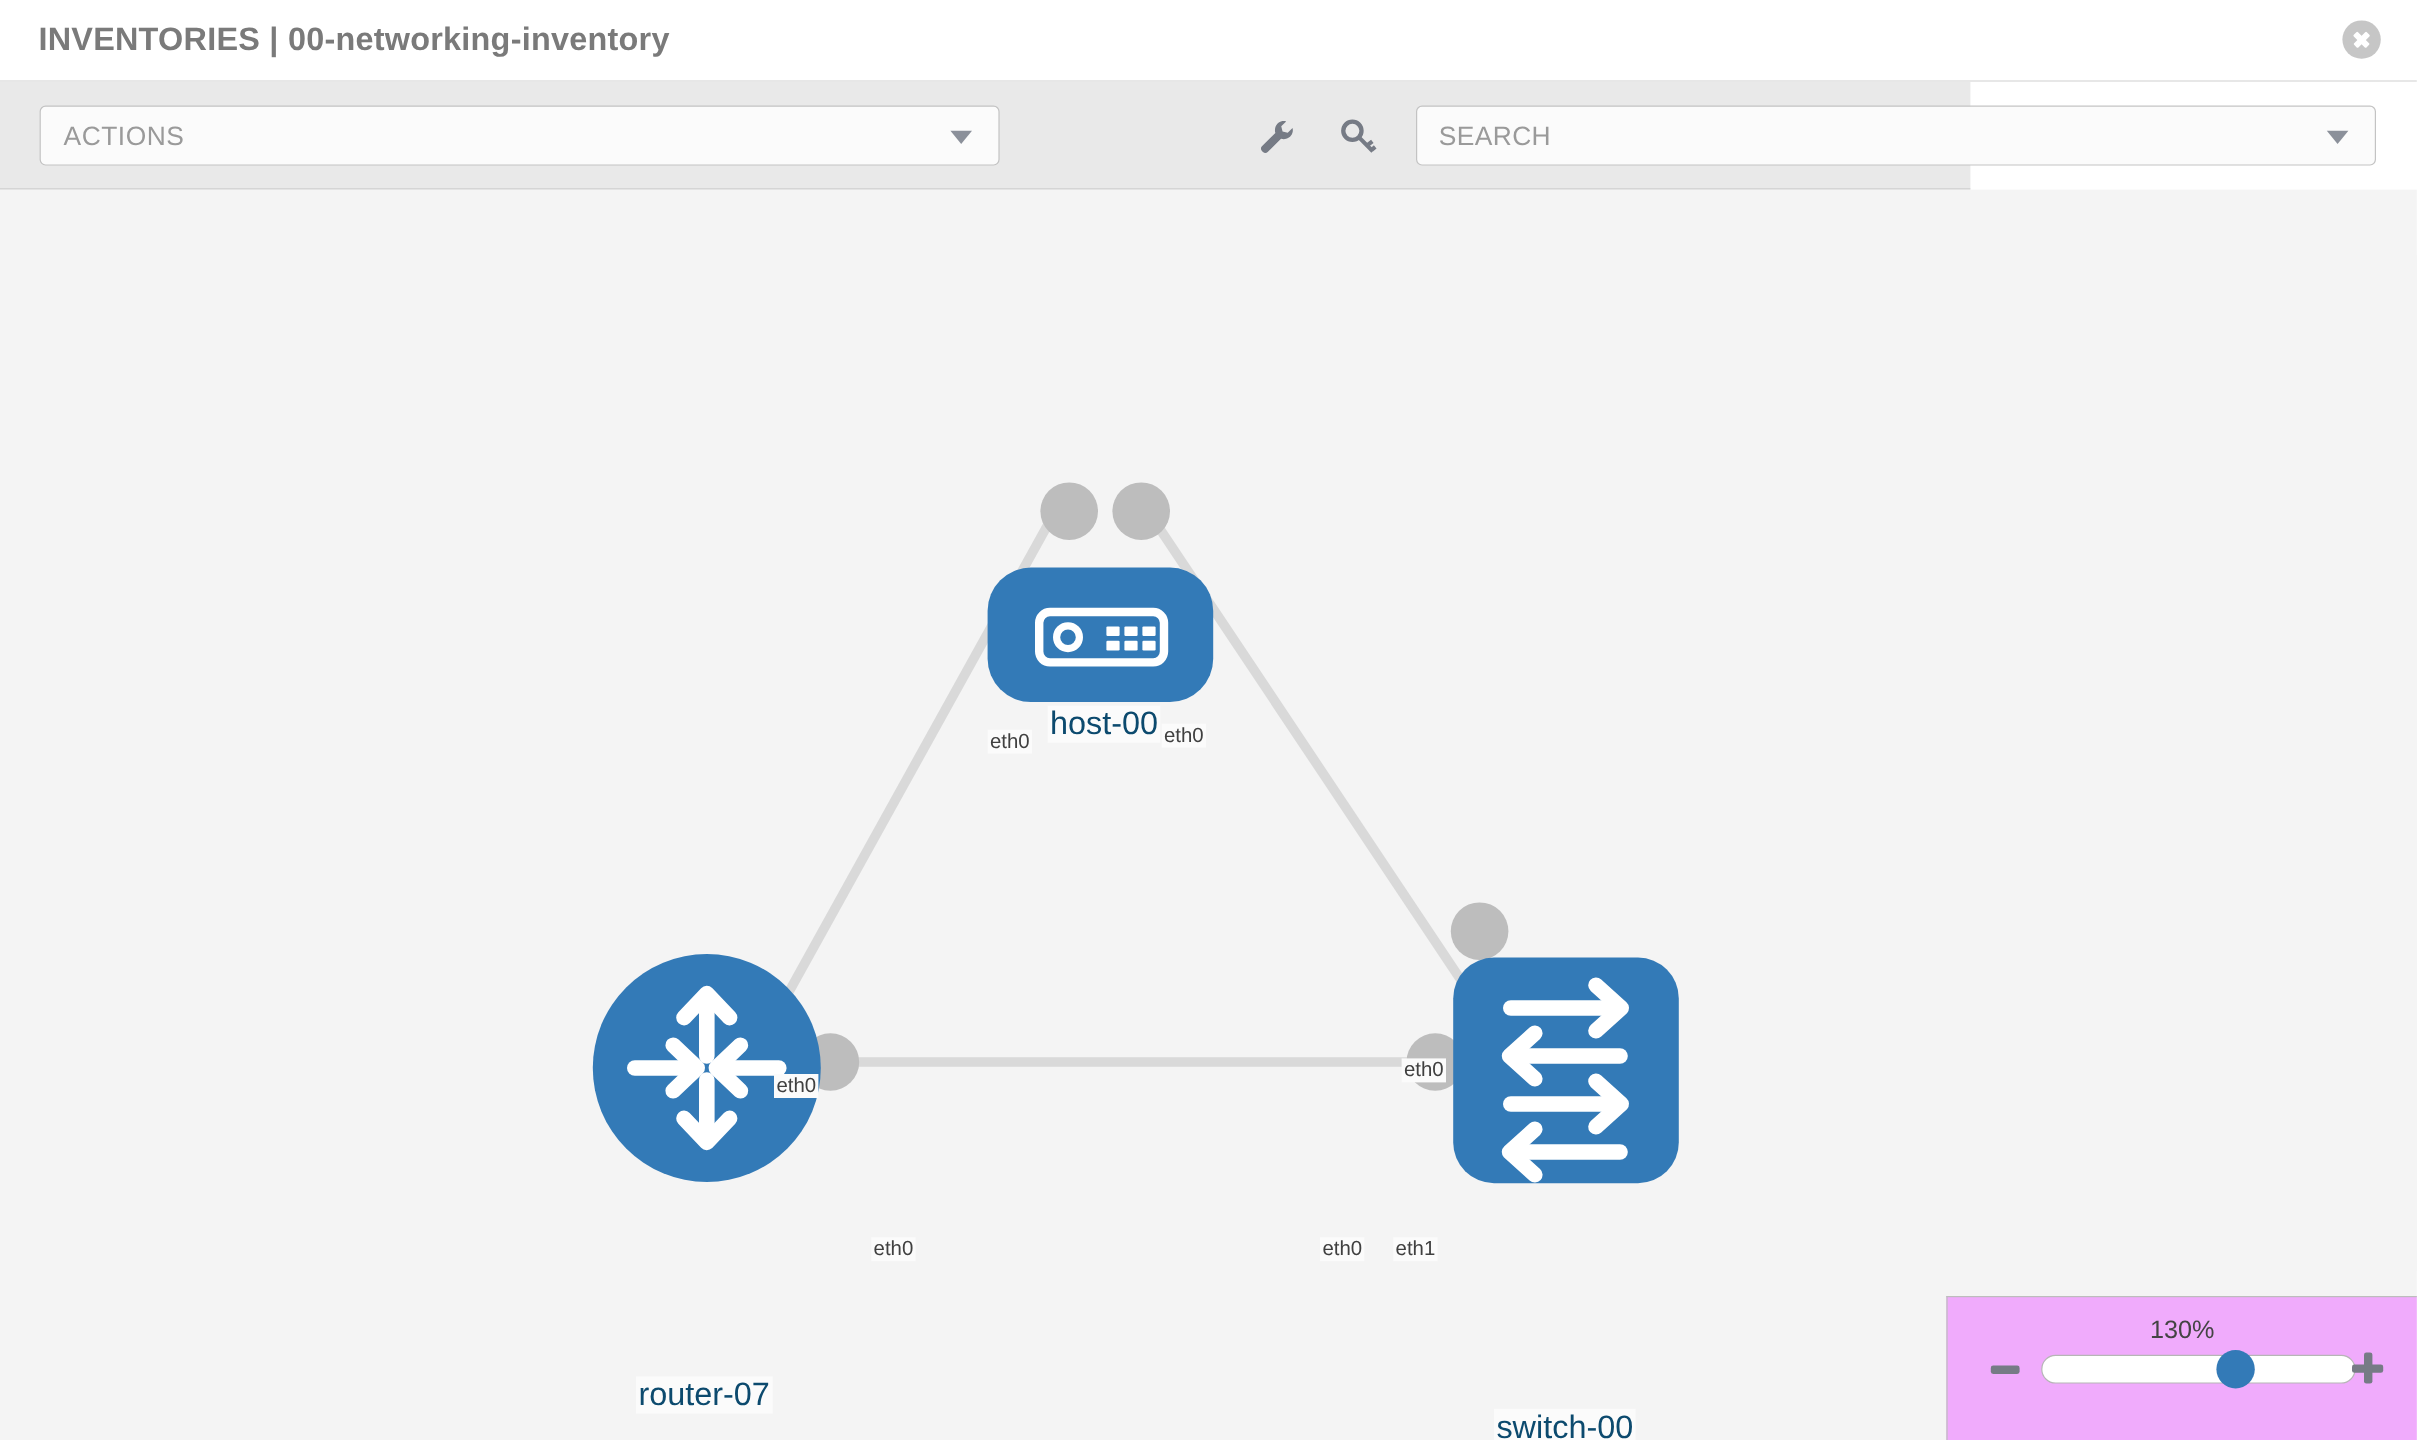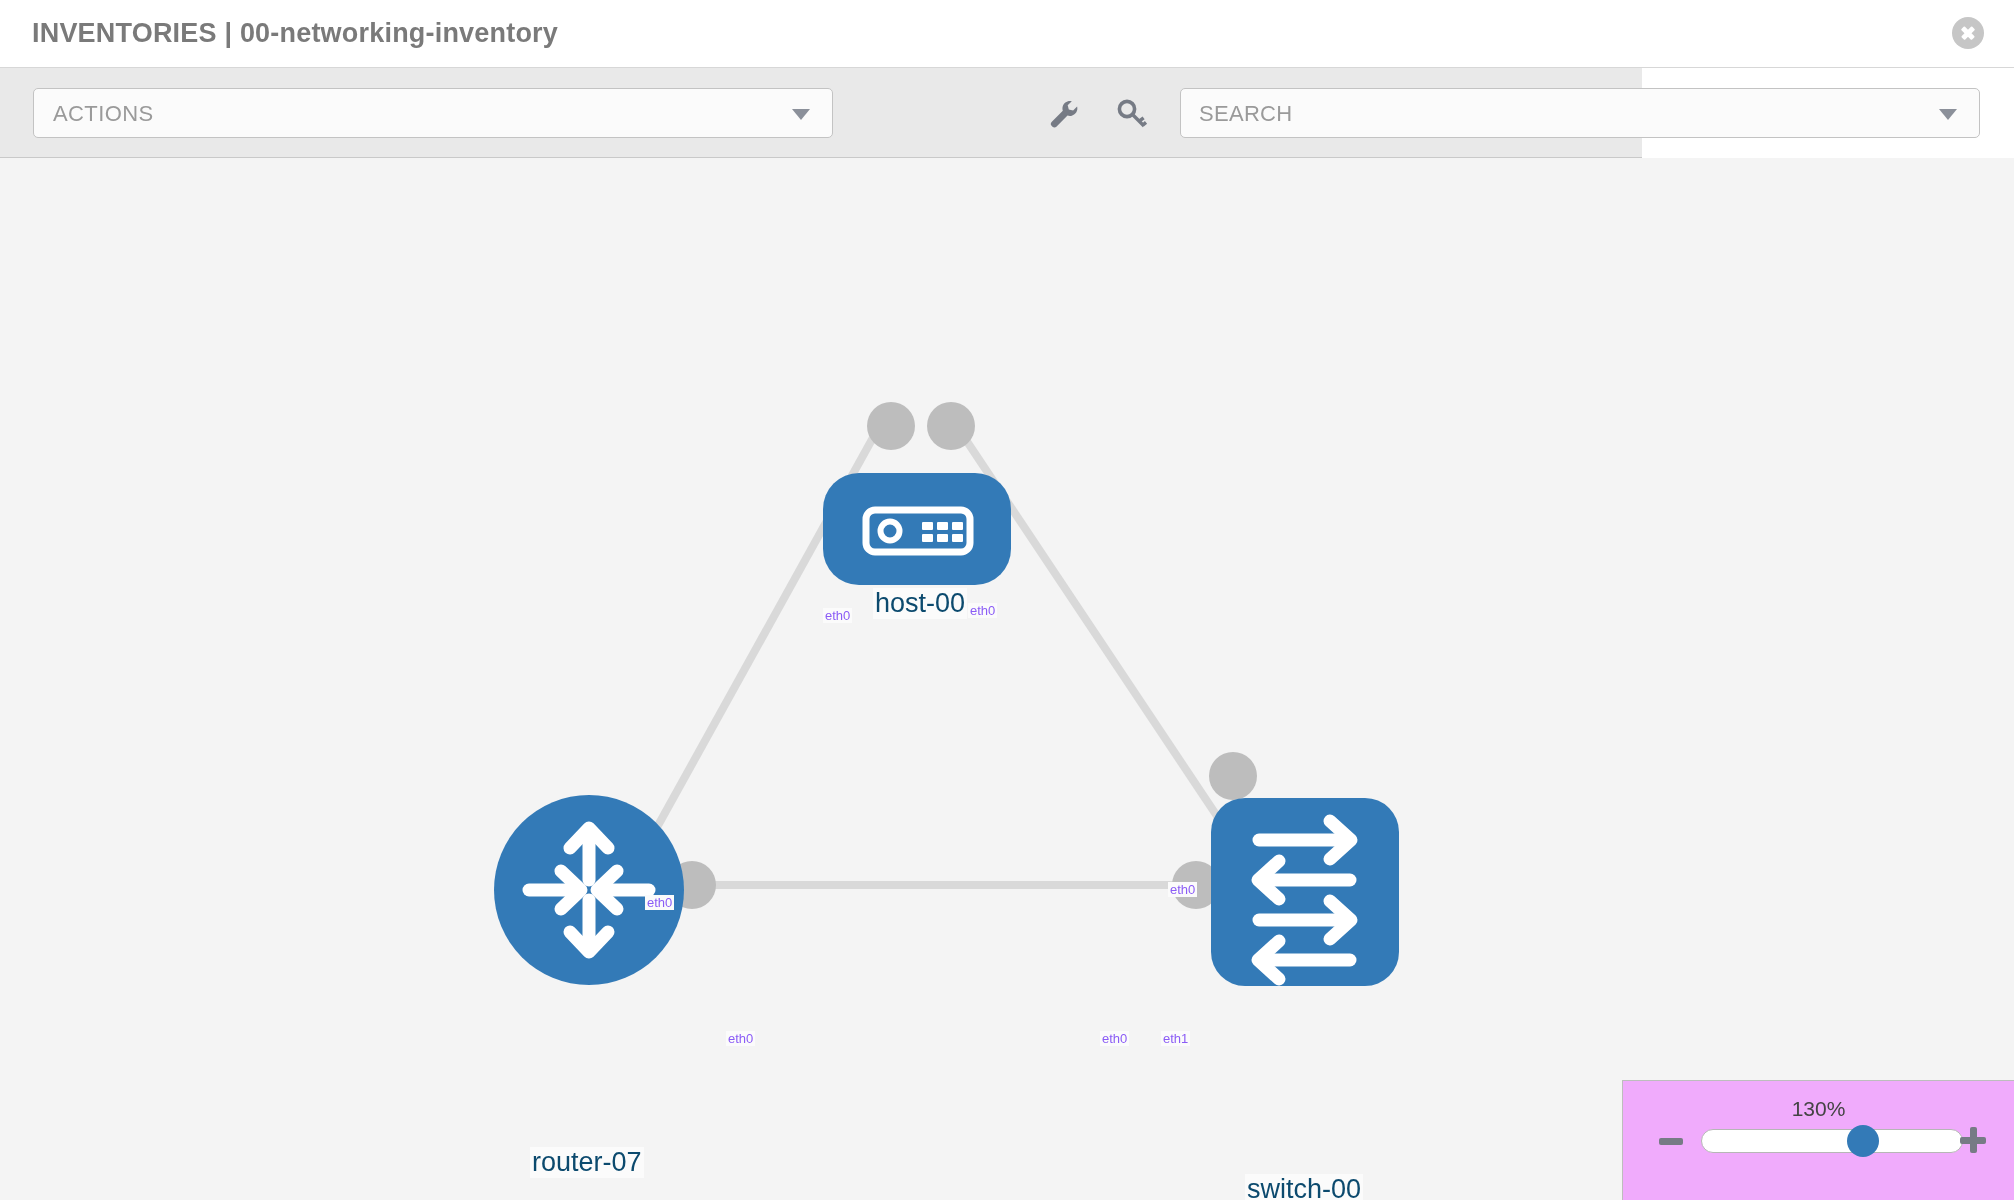--- a/index.html
+++ b/index.html
@@ -146,22 +146,22 @@
   .node-label {
     position: absolute;
     font-size: 27px;
     color: #0c4a6e;
     background: #fbfbfb;
     white-space: nowrap;
     padding: 0 2px;
   }
   .iface-label {
     position: absolute;
-    font-size: 13px;
-    color: #8b5cf6;
+    font-size: 17px;
+    color: #404040;
     background: #fbfbfb;
     white-space: nowrap;
     padding: 0 2px;
   }
 
   
   .zoom-panel {
     position: absolute;
     left: 1622px;
     top: 1080px;

